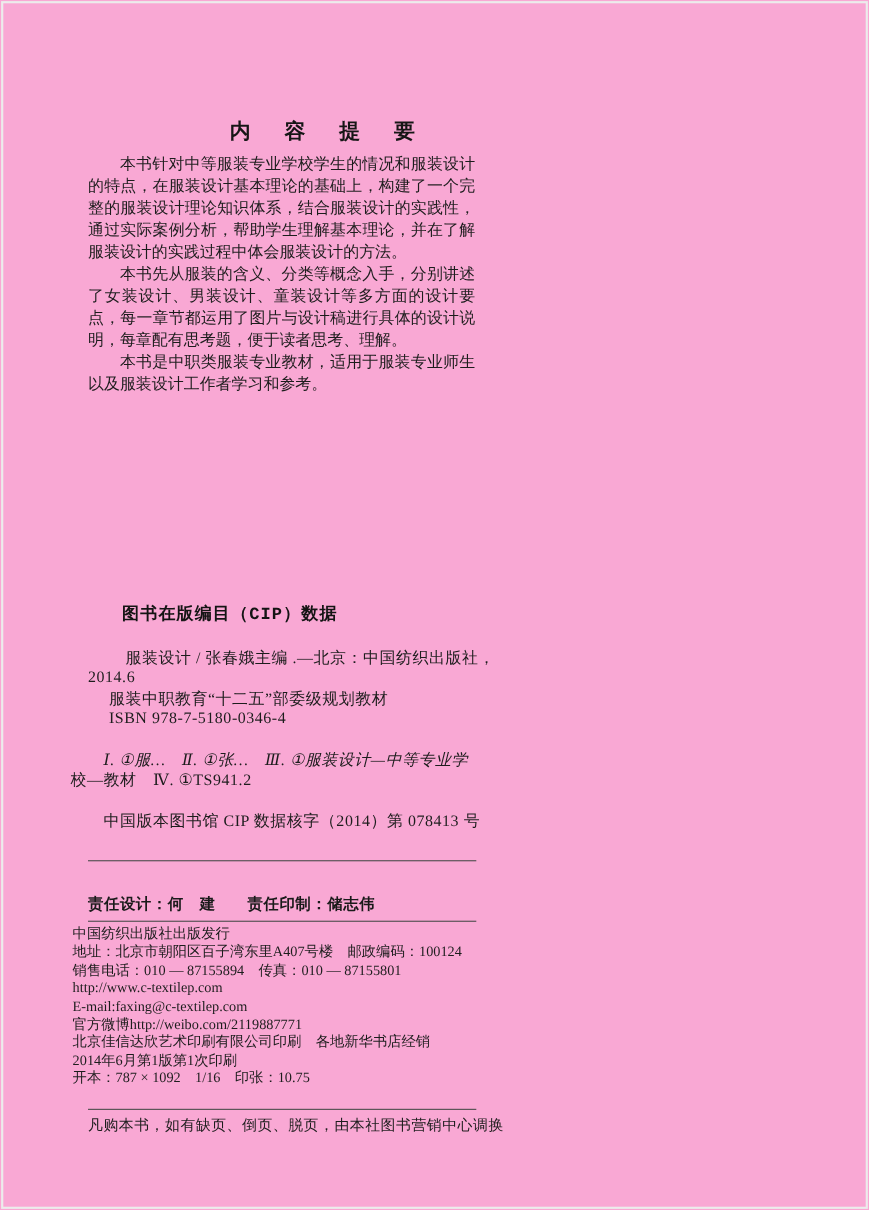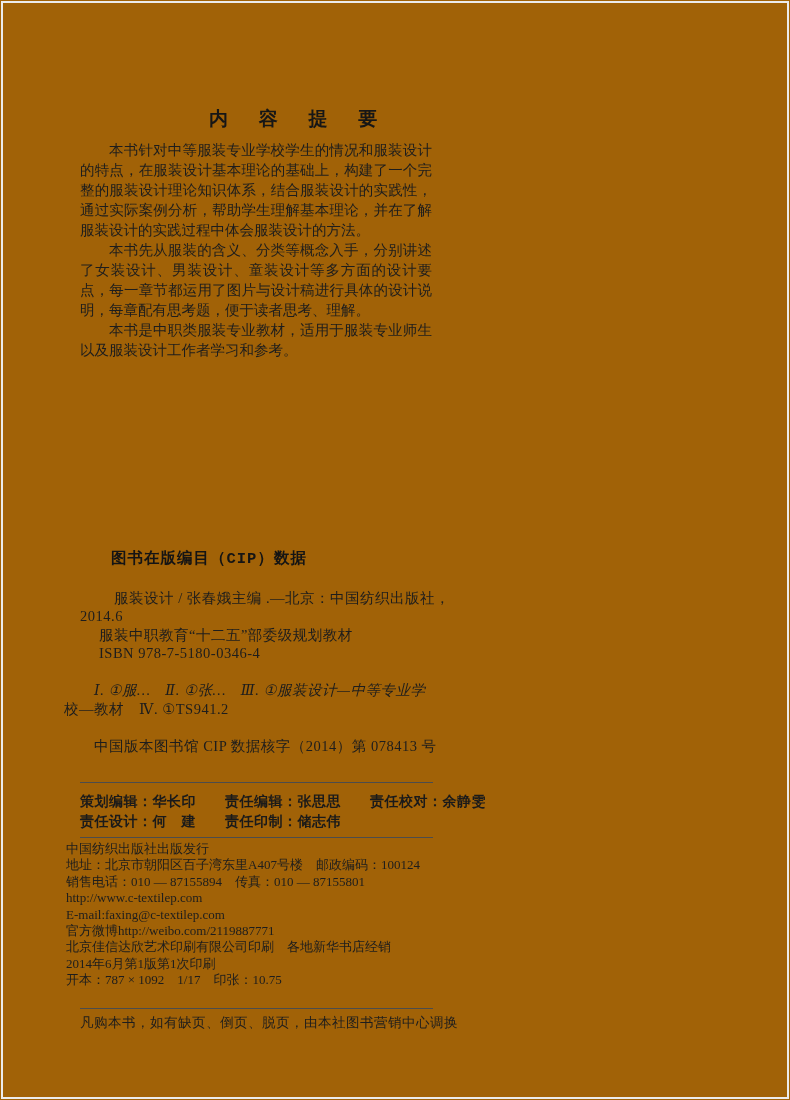--- a/index.html
+++ b/index.html
@@ -1,19 +1,19 @@
 <!DOCTYPE html>
 <html><head>
 <meta charset="utf-8">
 <style>
   html,body{margin:0;padding:0;background:#ffffff;}
   .page{
     position:relative;
     width:790px;height:1100px;
-    background:#a16207;
+    background:#f9a8d4;
     font-family:"Liberation Serif","DejaVu Serif",serif;
     color:#1b1b1b;
     overflow:hidden;
   }
   .scan-edge{
     position:absolute;inset:1px;
     border:2px solid #ececec;
     pointer-events:none;
   }
   
@@ -88,29 +88,28 @@
   <div class="cip-line cip-series">服装中职教育“十二五”部委级规划教材</div>
   <div class="cip-line cip-isbn">ISBN 978-7-5180-0346-4</div>
   <div class="cip-line cip-class1">Ⅰ. ①服…　Ⅱ. ①张…　Ⅲ. ①服装设计—中等专业学</div>
   <div class="cip-line cip-class2">校—教材　Ⅳ. ①TS941.2</div>
   <div class="cip-line cip-record">中国版本图书馆 CIP 数据核字（2014）第 078413 号</div>
 
   <div class="rule rule-1"></div>
   <div class="rule rule-2"></div>
   <div class="rule rule-3"></div>
 
-  <div class="credits-line credits-1">策划编辑：华长印　　责任编辑：张思思　　责任校对：余静雯</div>
   <div class="credits-line credits-2">责任设计：何　建　　责任印制：储志伟</div>
 
   <div class="publisher">
     <div>中国纺织出版社出版发行</div>
     <div>地址：北京市朝阳区百子湾东里A407号楼　邮政编码：100124</div>
     <div>销售电话：010 — 87155894　传真：010 — 87155801</div>
     <div>http://www.c-textilep.com</div>
     <div>E-mail:faxing@c-textilep.com</div>
     <div>官方微博http://weibo.com/2119887771</div>
     <div>北京佳信达欣艺术印刷有限公司印刷　各地新华书店经销</div>
     <div>2014年6月第1版第1次印刷</div>
-    <div>开本：787 × 1092　1/17　印张：10.75</div>
+    <div>开本：787 × 1092　1/16　印张：10.75</div>
   </div>
 
   <div class="footer-note">凡购本书，如有缺页、倒页、脱页，由本社图书营销中心调换</div>
 </div>
 
 </body></html>

